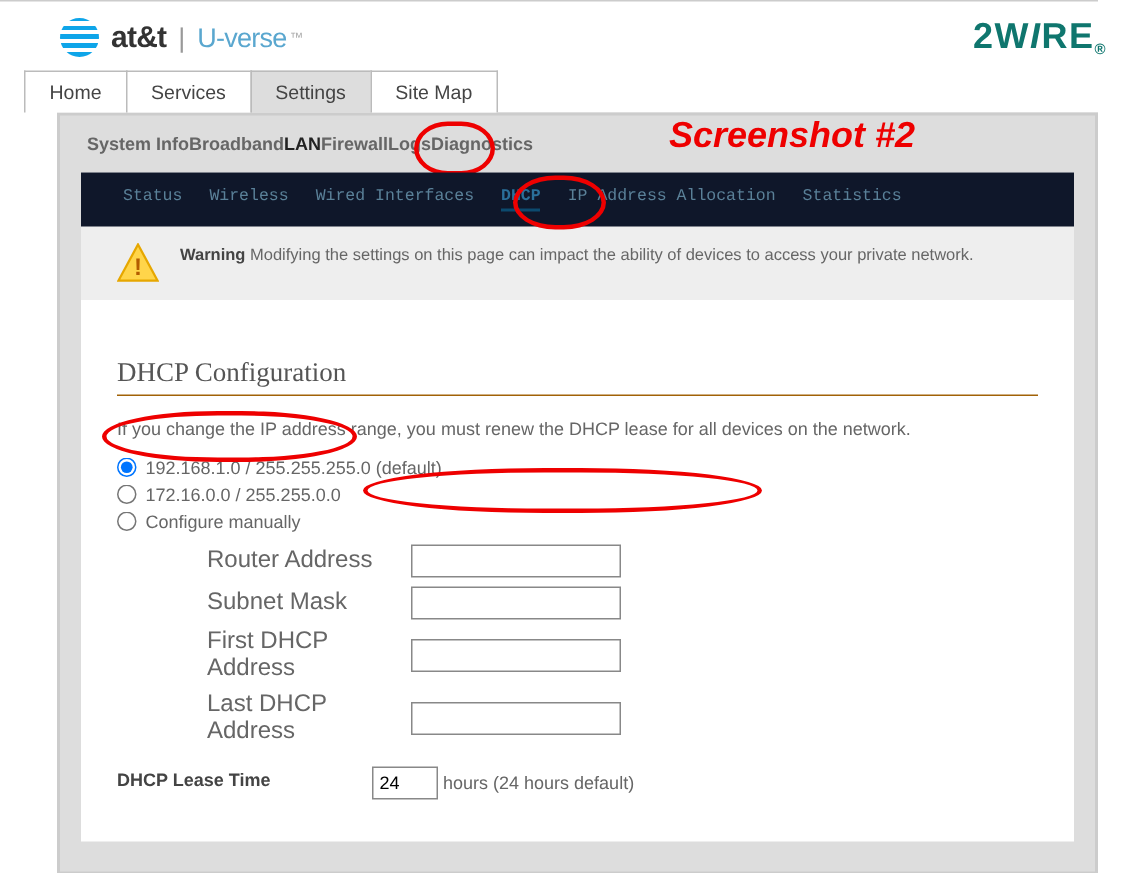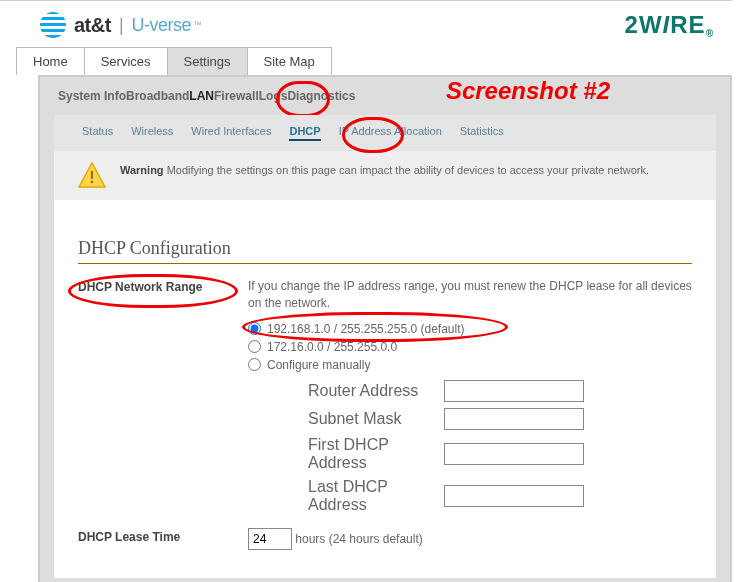--- a/index.html
+++ b/index.html
@@ -6,21 +6,21 @@
     margin: 0;
     font-family: Verdana, Geneva, sans-serif;
     font-size: 12px;
     color: #555;
     background: #fff;
     width: 750px;
   }
   .top-rule { border-top: 1px solid #ccc; margin: 0 18px 0 0; }
   .branding {
     display: flex; align-items: center; justify-content: space-between;
-    padding: 10px 36px 8px 40px;
+    padding: 10px 12px 8px 40px;
     position: relative;
   }
   .brand-left { display: flex; align-items: center; gap: 2px; }
   .att-logo {
     width: 26px; height: 26px; border-radius: 50%;
     background: repeating-linear-gradient(0deg,#0ea5e9 0 3px,#fff 3px 6px);
     display: inline-block; margin-right: 6px;
   }
   .att-text { font-weight: bold; color: #333; font-size: 20px; letter-spacing: -0.5px; }
   .divider { color: #999; margin: 0 6px; font-size: 18px; }
@@ -52,21 +52,21 @@
   .subtab { cursor: pointer; }
   .subtab.active { color: #222; }
   .lan-circle {
     position: absolute; border: 3px solid #e00; border-radius: 50%/60%;
     width: 48px; height: 30px; left: 236px; top: 4px; pointer-events: none;
   }
   .subpanel {
     margin: 0 14px; background: #fff; padding: 0 0 20px 0;
   }
   .subsub-wrap {
-    background: #e5e5e5; padding: 10px 28px; position: relative;
+    background: #0f172a; padding: 10px 28px; position: relative; font-family: Liberation Mono, monospace;
   }
   .subsubs { display: flex; gap: 18px; color: #5a8098; font-size: 11px; }
   .subsub { cursor: pointer; }
   .subsub.active { color: #2a6f9a; border-bottom: 2px solid #0c4a6e; padding-bottom: 2px; font-weight: bold; }
   .dhcp-circle {
     position: absolute; border: 3px solid #e00; border-radius: 50%/55%;
     width: 56px; height: 30px; left: 288px; top: 2px; pointer-events: none;
   }
   .warning-row {
     display: flex; gap: 14px; align-items: flex-start;
@@ -160,21 +160,20 @@
       <div class="warn-text">
         <b>Warning</b>
         <span>Modifying the settings on this page can impact the ability of devices to access your private network.</span>
       </div>
     </div>
 
     <div class="content">
       <div class="section-title">DHCP Configuration</div>
 
       <div class="row">
-        <div class="row-label">DHCP Network Range</div>
         <div class="row-body">
           <div class="note">If you change the IP address range, you must renew the DHCP lease for all devices on the network.</div>
           <div class="radio-line">
             <input type="radio" name="range" checked="" style="">
             <span>192.168.1.0 / 255.255.255.0 (default)</span>
           </div>
           <div class="radio-line">
             <input type="radio" name="range" style="">
             <span>172.16.0.0 / 255.255.0.0</span>
           </div>

